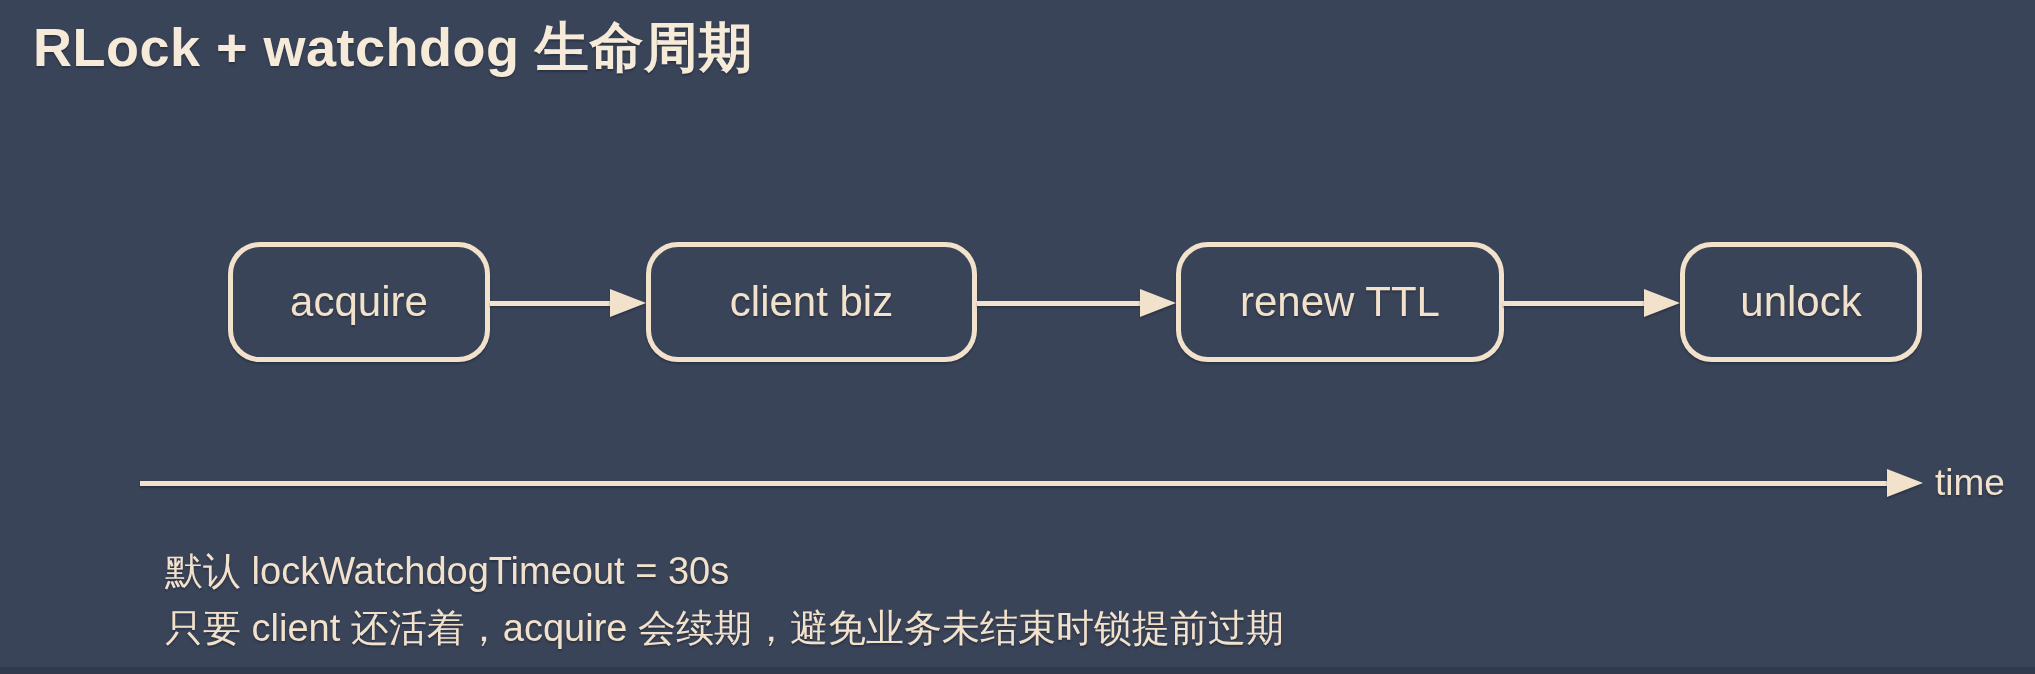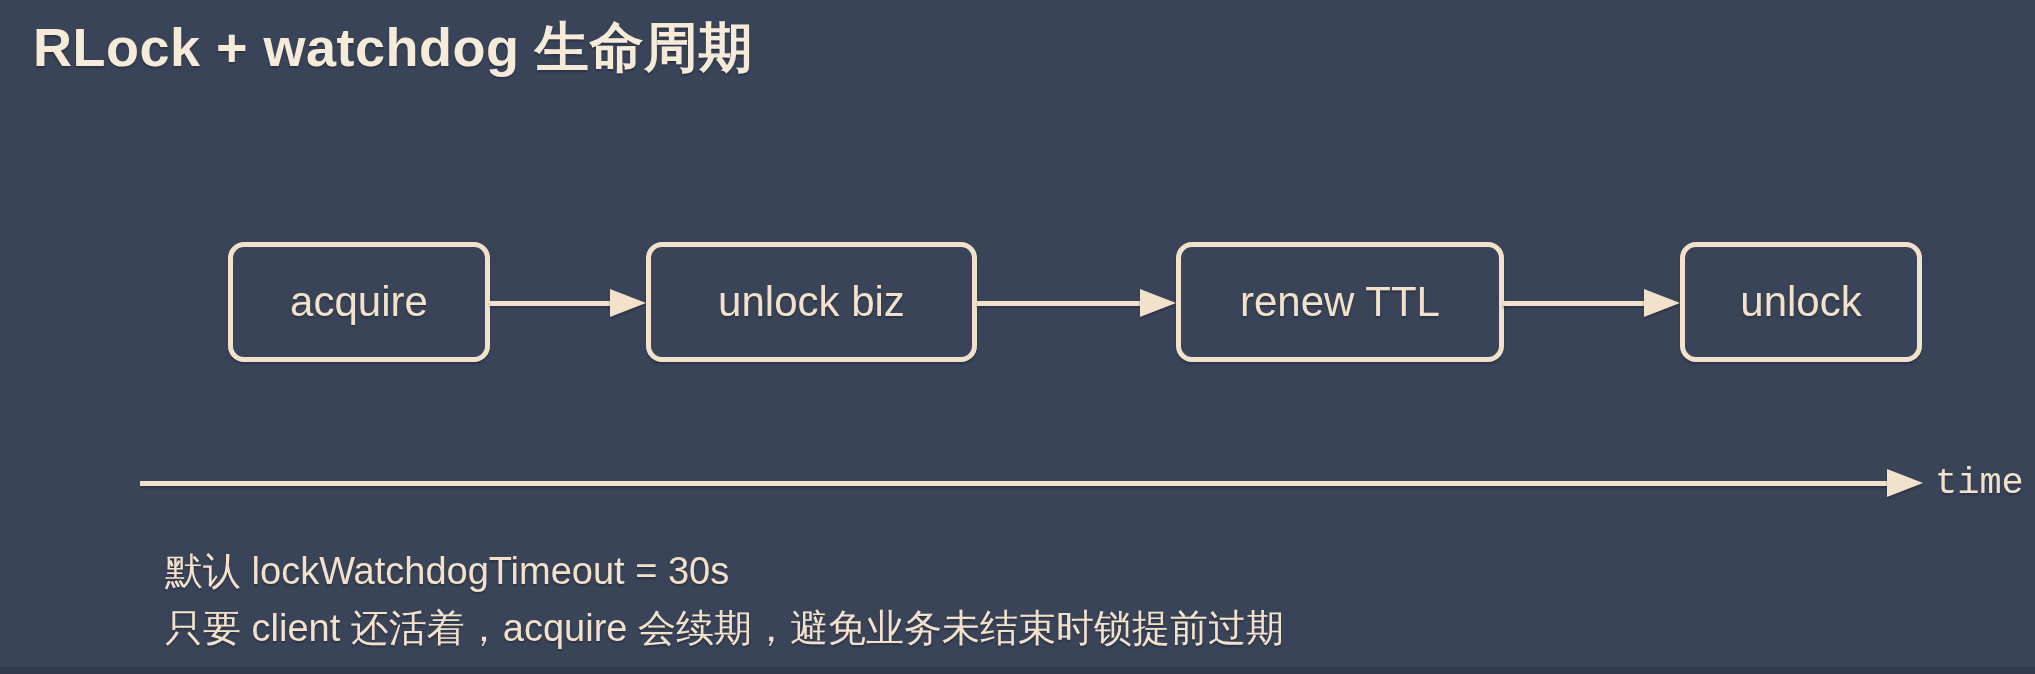--- a/index.html
+++ b/index.html
@@ -29,21 +29,21 @@
     letter-spacing: 0.5px;
     text-shadow: 0 2px 2px var(--shadow);
     white-space: nowrap;
   }
   
   .node {
     position: absolute;
     top: 242px;
     height: 120px;
     border: 5px solid var(--stroke);
-    border-radius: 16px;
+    border-radius: 32px;
     display: flex;
     align-items: center;
     justify-content: center;
     color: var(--stroke);
     font-size: 42px;
     box-shadow: 0 2px 2px var(--shadow);
     text-shadow: 0 2px 2px var(--shadow);
     white-space: nowrap;
   }
   .node-acquire { left: 228px; width: 262px; }
@@ -84,21 +84,20 @@
     display: flex;
     align-items: center;
   }
   .timeline .shaft { flex: none; width: 1747px; }
   .timeline-label {
     margin-left: 12px;
     color: var(--stroke);
     font-size: 37px;
     text-shadow: 0 2px 2px var(--shadow);
     white-space: nowrap;
-    font-family: Liberation Mono, monospace;
   }
   
   .note {
     position: absolute;
     left: 165px;
     color: var(--stroke);
     font-size: 38px;
     text-shadow: 0 2px 2px var(--shadow);
     white-space: nowrap;
   }
@@ -123,21 +122,21 @@
   <div class="node node-acquire">
     <span>acquire</span>
   </div>
 
   <div class="conn conn-1">
     <div class="shaft"></div>
     <div class="head"></div>
   </div>
 
   <div class="node node-execute">
-    <span>unlock biz</span>
+    <span>client biz</span>
   </div>
 
   <div class="conn conn-2">
     <div class="shaft"></div>
     <div class="head"></div>
   </div>
 
   <div class="node node-renew">
     <span>renew TTL</span>
   </div>

